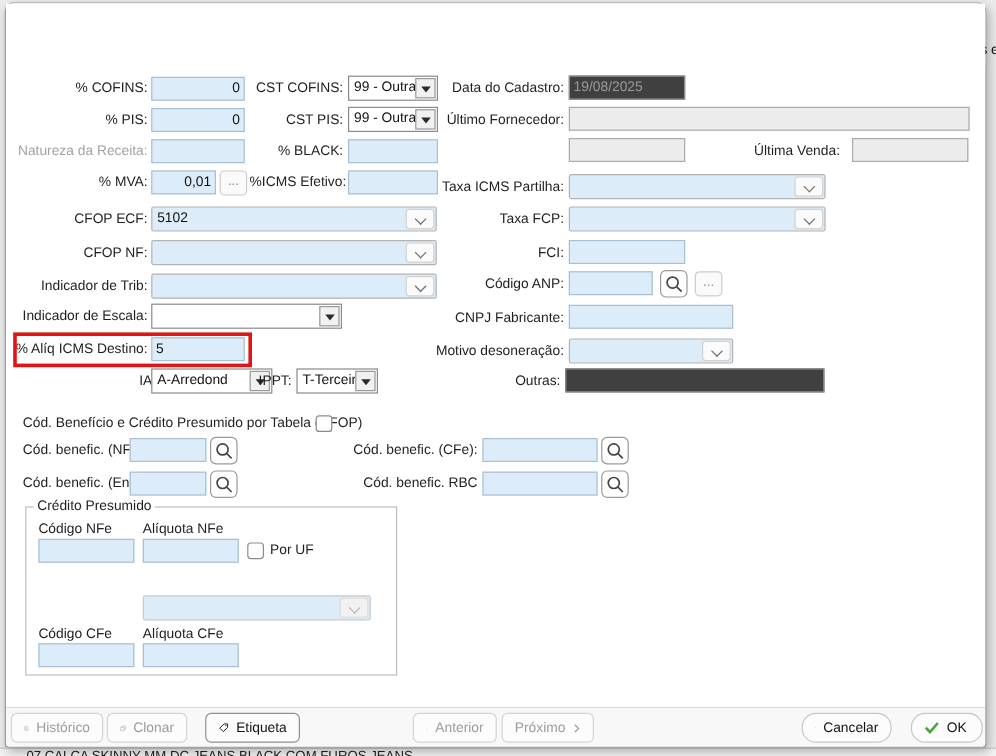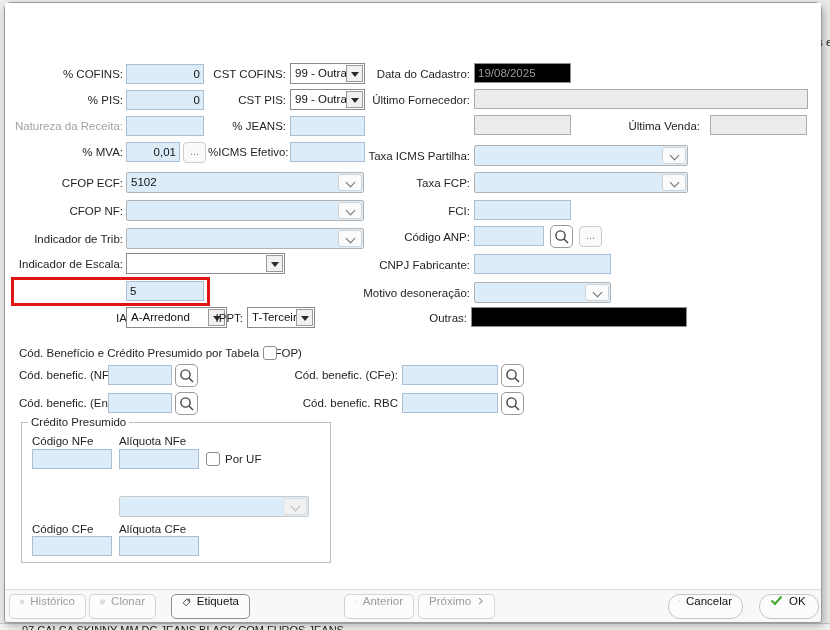--- a/index.html
+++ b/index.html
@@ -42,21 +42,21 @@
     color:#1f1f1f; text-align:right; white-space:nowrap; }
   .lb.left { text-align:left; }
   .lb.gray { color:#a3a3a3; }
   .lcol { left:2px; width:116px; }     
   .rcol { left:296px; width:169px; }   
 
   .in { position:absolute; height:20px; background:#dcecf8; border:1px solid #a9c0d4;
     font-size:11.5px; line-height:18px; padding:0 3px; color:#111; overflow:hidden;
     white-space:nowrap; }
   .in.ra { text-align:right; }
-  .in.white { background:#000000; border:1px solid #8f8f8f; }
+  .in.white { background:#404040; border:1px solid #8f8f8f; }
   .in.graytxt { color:#9a9a9a; }
   .in.dis { background:#ececec; border:1px solid #ababab; }
 
   
   .cmb { position:absolute; height:21px; background:#dcecf8; border:1px solid #b3b3b3;
     border-radius:2px; font-size:11.5px; line-height:19px; padding:0 24px 0 4px;
     color:#111; overflow:hidden; white-space:nowrap; }
   .cmb .chev { position:absolute; right:1px; top:1px; width:24px; height:17px;
     background:#fbfbfb; border:1px solid #d2d2d2; border-radius:3px; }
   .cmb .chev::after { content:""; position:absolute; left:8px; top:4px; width:6px;
@@ -89,21 +89,21 @@
   .grp { position:absolute; left:16px; top:419px; width:310px; height:141px;
     border:1px solid #bdbdbd; }
   .grp .legend { position:absolute; left:6px; top:-8px; background:#fff;
     padding:0 3px; font-size:11.5px; color:#1f1f1f; height:14px; line-height:14px; }
 
   .annot { position:absolute; left:6px; top:274px; width:199px; height:29px;
     border:3px solid #e01515; z-index:6; pointer-events:none; }
 
   .footer { position:absolute; left:0; right:0; bottom:0; height:33px;
     background:#f8f8f8; border-top:1px solid #dcdcdc; border-radius:0 0 3px 3px; }
-  .fbtn { position:absolute; top:4px; height:25px; display:flex; align-items:flex-start;
+  .fbtn { position:absolute; top:4px; height:25px; display:flex; align-items:center;
     gap:6px; padding:0 10px; background:#fcfcfc; border:1px solid #d4d4d4;
     border-radius:5px; font-size:11.5px; color:#9c9c9c; white-space:nowrap; }
   .fbtn.dark { color:#111; border-color:#8f8f8f; }
   .fbtn.lite { color:#111; border-color:#c6c6c6;border-radius:12px; }
 </style>
 </head>
 <body>
 
 <div class="stage">
 
@@ -141,21 +141,21 @@
 
       <span class="lb lcol" style="top:87px">% PIS:</span>
       <span class="in ra" style="left:121px;top:87px;width:78px">0</span>
       <span class="lb" style="left:205px;top:87px;width:76px">CST PIS:</span>
       <span class="cmbc" style="left:285px;top:86px;width:75px"><span>99 - Outras</span><span class="dd"></span></span>
       <span class="lb rcol" style="top:87px">Último Fornecedor:</span>
       <span class="in dis" style="left:469px;top:86px;width:334px"></span>
 
       <span class="lb lcol gray" style="top:113px">Natureza da Receita:</span>
       <span class="in" style="left:121px;top:113px;width:78px"></span>
-      <span class="lb" style="left:205px;top:113px;width:76px">% JEANS:</span>
+      <span class="lb" style="left:205px;top:113px;width:76px">% BLACK:</span>
       <span class="in" style="left:285px;top:113px;width:75px"></span>
       <span class="in dis" style="left:469px;top:112px;width:97px"></span>
       <span class="lb" style="left:560px;top:113px;width:135px">Última Venda:</span>
       <span class="in dis" style="left:705px;top:112px;width:97px"></span>
 
       <span class="lb lcol" style="top:139px">% MVA:</span>
       <span class="in ra" style="left:121px;top:139px;width:54px">0,01</span>
       <span class="more" style="left:178px;top:139px">...</span>
       <span class="lb" style="left:203px;top:139px;width:78px">%ICMS Efetivo:</span>
       <span class="in" style="left:285px;top:139px;width:75px"></span>
@@ -183,20 +183,21 @@
           </svg>
         </span>
       <span class="more" style="left:574px;top:223px">...</span>
 
       <span class="lb lcol" style="top:251px">Indicador de Escala:</span>
       <span class="cmbc" style="left:121px;top:250px;width:159px"><span></span><span class="dd"></span></span>
       <span class="lb rcol" style="top:252px">CNPJ Fabricante:</span>
       <span class="in" style="left:469px;top:251px;width:137px"></span>
 
       <span class="annot"></span>
+      <span class="lb lcol" style="top:278px">% Alíq ICMS Destino:</span>
       <span class="in" style="left:121px;top:278px;width:78px">5</span>
       <span class="lb rcol" style="top:280px">Motivo desoneração:</span>
       <span class="cmb" style="left:469px;top:279px;width:137px"><span></span><span class="chev"></span></span>
 
       <span class="lb" style="left:90px;top:305px;width:40px">IAT:</span>
       <span class="cmbc" style="left:121px;top:304px;width:101px"><span>A-Arredond</span><span class="dd"></span></span>
       <span class="lb" style="left:204px;top:305px;width:34px">IPPT:</span>
       <span class="cmbc" style="left:242px;top:304px;width:68px"><span>T-Terceiros</span><span class="dd"></span></span>
       <span class="lb" style="left:330px;top:305px;width:132px">Outras:</span>
       <span class="in white" style="left:466px;top:304px;width:216px"></span>

